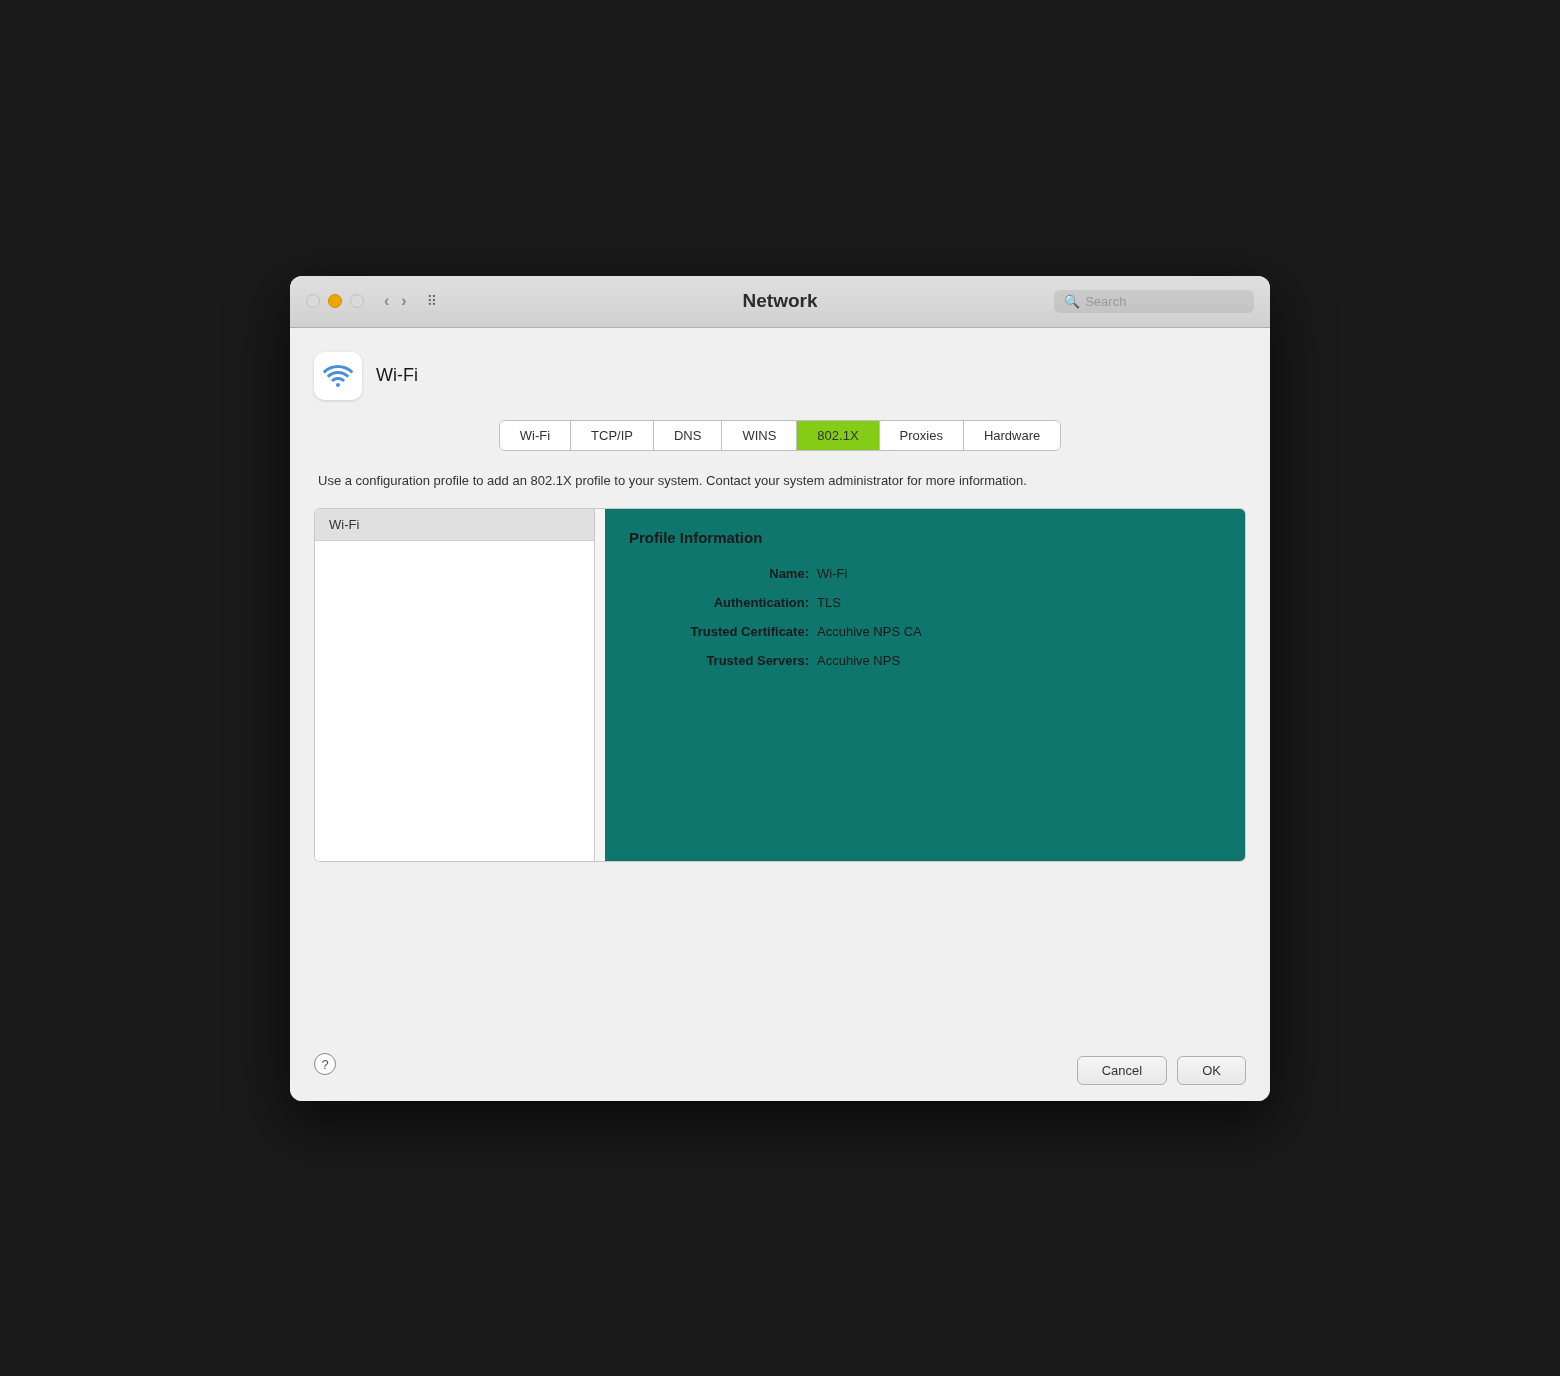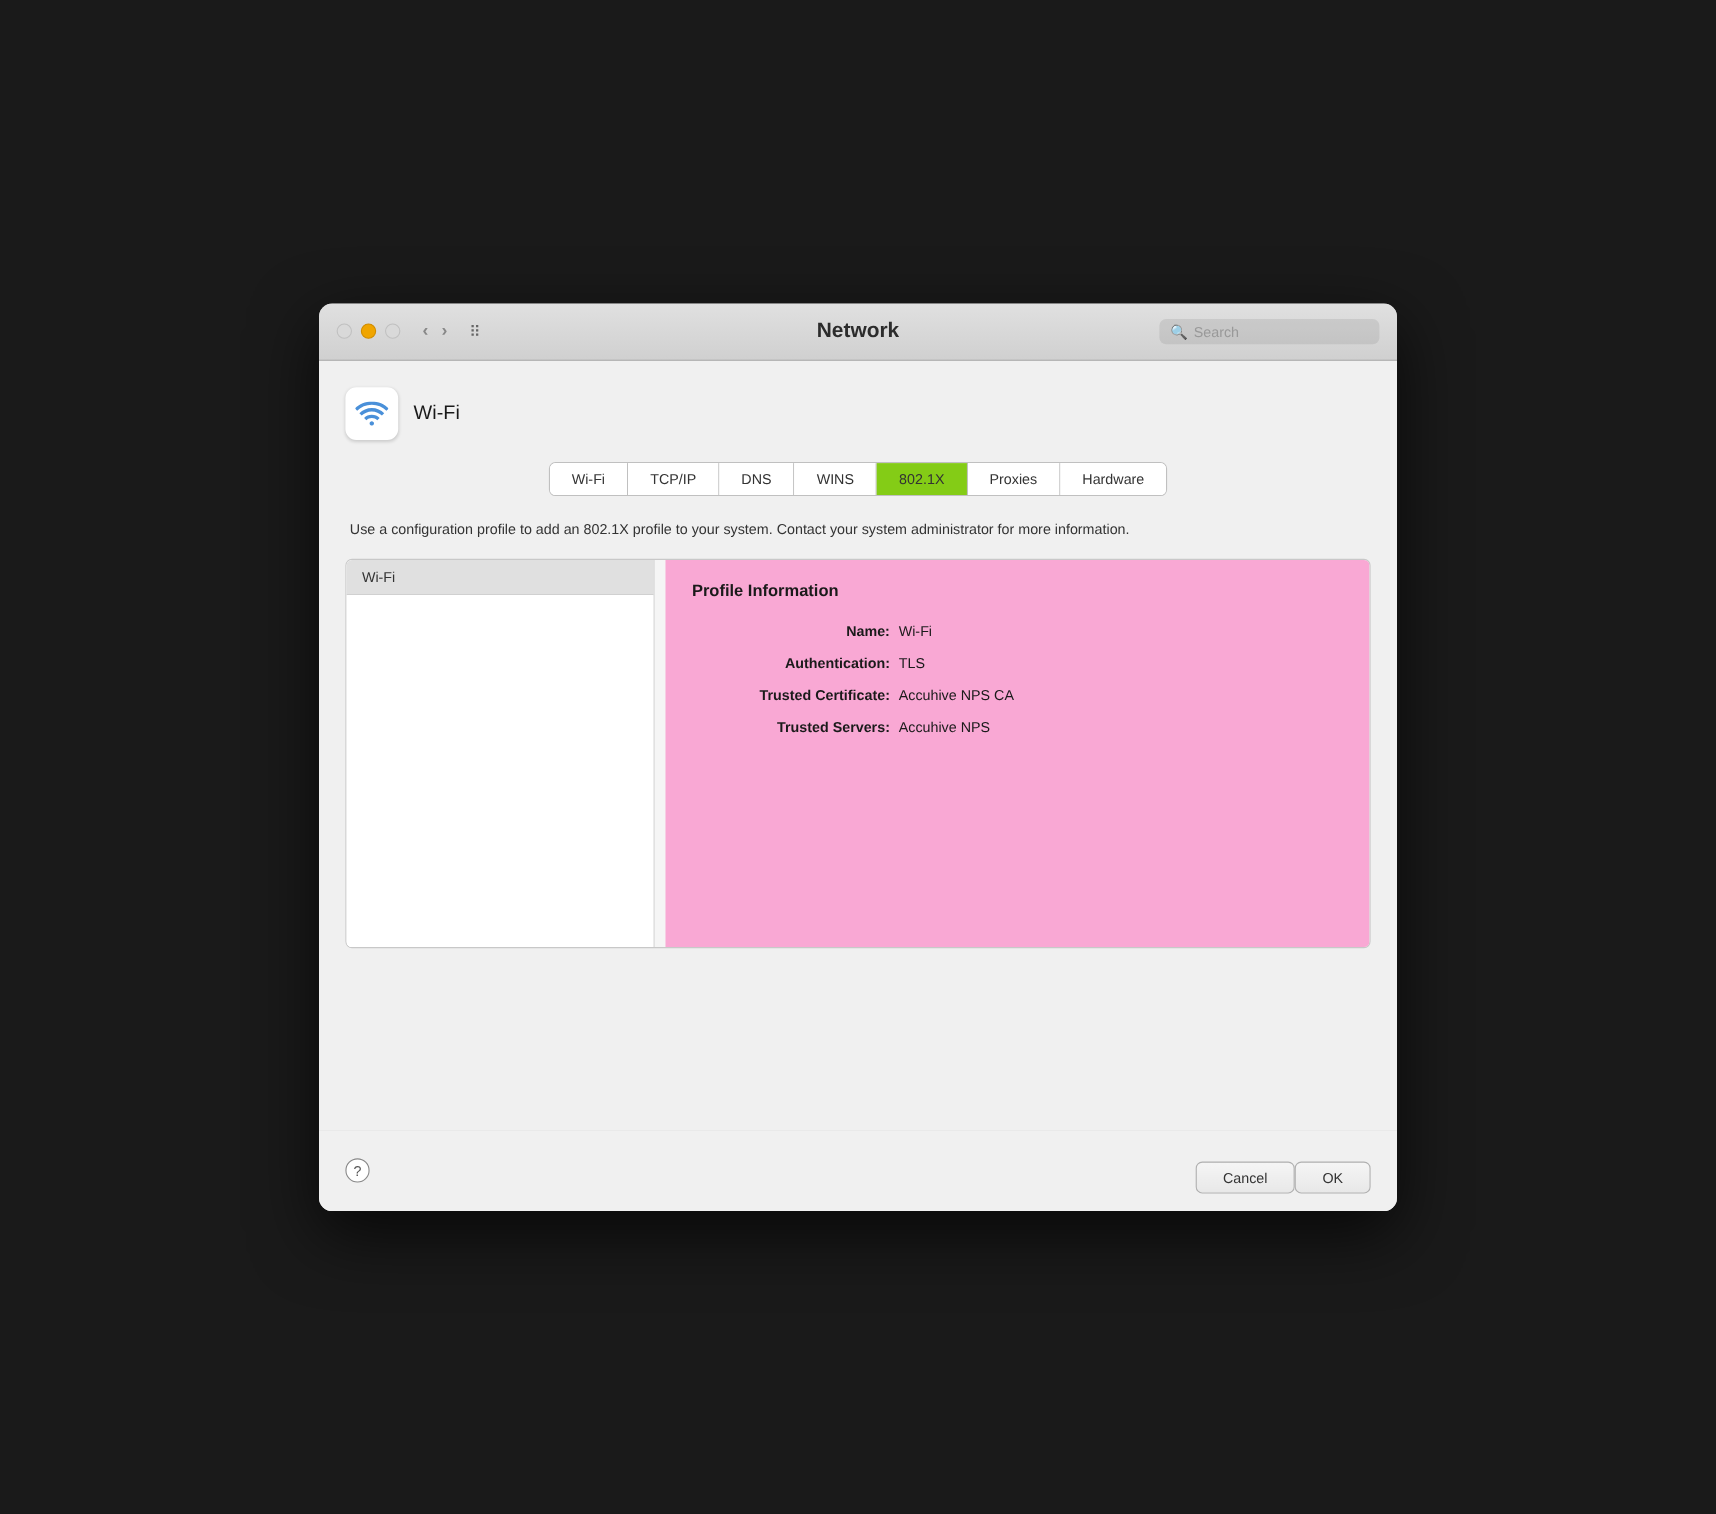--- a/index.html
+++ b/index.html
@@ -199,21 +199,21 @@
       border-bottom: 1px solid #d0d0d0;
     }
 
     .left-panel-empty {
       height: 320px;
       background: white;
     }
 
     .right-panel {
       flex: 1;
-      background: #f9a8d4;
+      background: #0f766e;
       padding: 20px 24px;
     }
 
     .profile-title {
       font-size: 15px;
       font-weight: 700;
       color: #1a1a1a;
       margin-bottom: 20px;
     }
 
@@ -260,20 +260,21 @@
       align-items: center;
       justify-content: center;
       font-size: 13px;
       color: #555;
       cursor: pointer;
       background: white;
     }
 
     .button-group {
       display: flex;
+      gap: 10px;
       margin-top: 12px;
     }
 
     .btn {
       padding: 6px 24px;
       border-radius: 6px;
       font-size: 13px;
       cursor: pointer;
       border: 1px solid #b0b0b0;
     }

